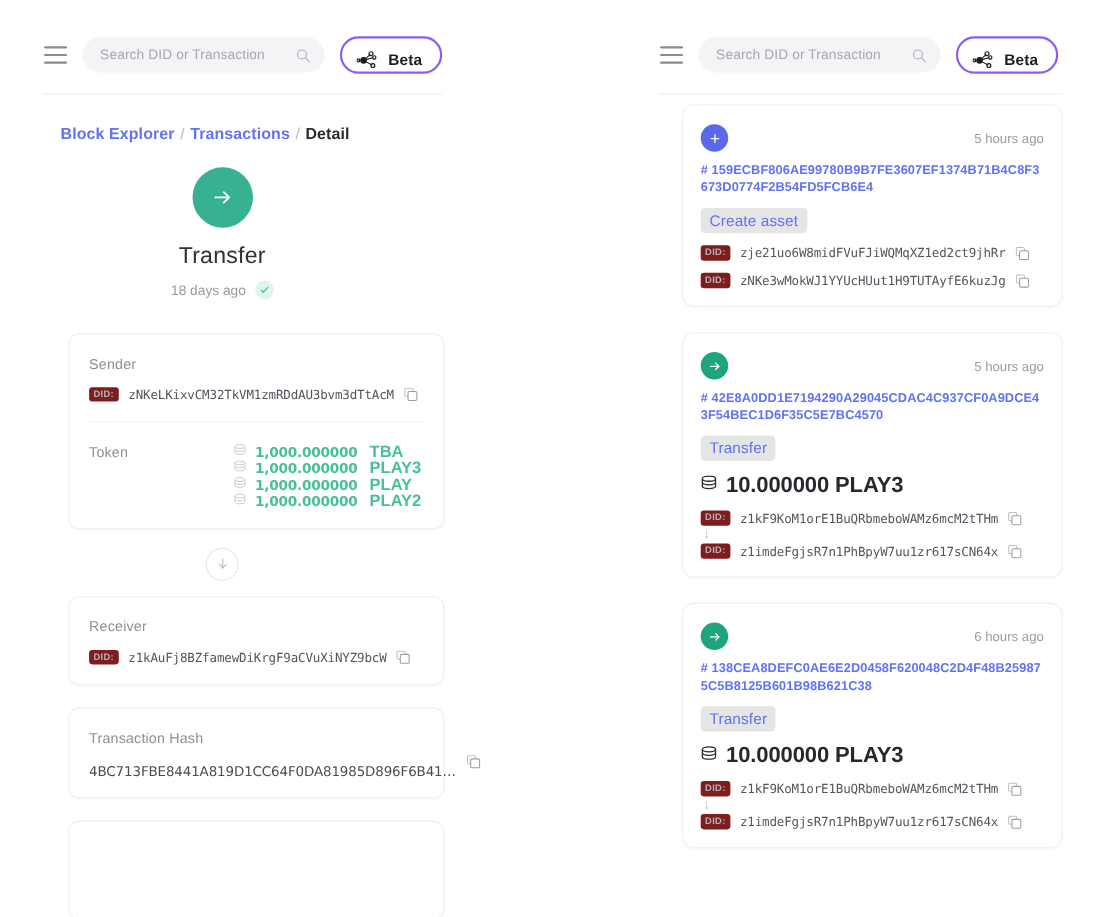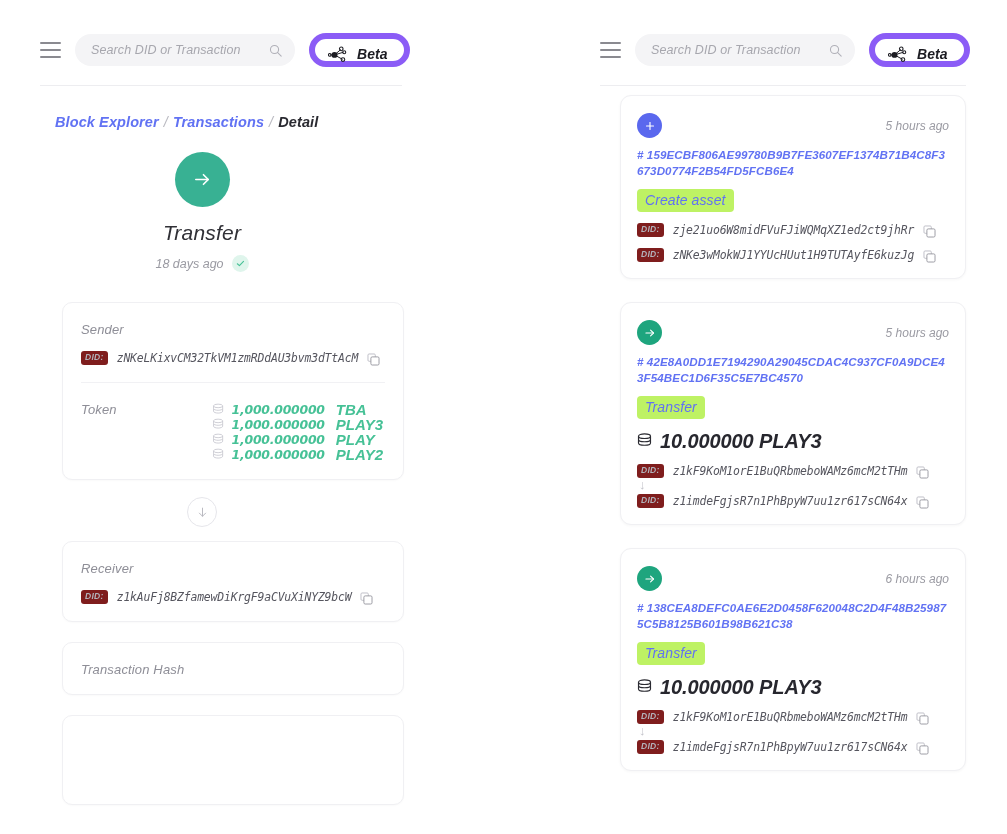--- a/index.html
+++ b/index.html
@@ -2,21 +2,21 @@
 <html><head>
 <meta charset="utf-8">
 <style>
   * { box-sizing: border-box; margin: 0; padding: 0; }
   html, body {
     width: 1007px; height: 834px;
     background: #ffffff;
     font-family: "Liberation Sans", sans-serif;
     overflow: hidden;
   }
-  .screen { position: relative; width: 1007px; height: 834px; font-style: italic; }
+  .screen { position: relative; width: 1007px; height: 834px; }
 
   
   .panel { position: absolute; top: 0; height: 834px; overflow: hidden; }
   .panel-left  { left: 0px;   width: 497px; }
   .panel-right { left: 588px; width: 419px; }
 
   
   .topbar { position: relative; height: 86px; }
   .topbar-inner {
     position: absolute; left: 40px; top: 33px;
@@ -34,21 +34,21 @@
     cursor: text;
   }
   .searchbox .ph {
     flex: 1; font-size: 12.5px; color: #a7a7ae; white-space: nowrap;
     letter-spacing: .1px;
   }
   .search-ico { flex: none; width: 13px; height: 13px; }
   .search-ico svg { display: block; }
 
   .beta-btn {
-    height: 34px; border: 6px solid #8b5cf6; border-radius: 17px; background: #fff;
+    height: 34px; border: 2px solid #8b5cf6; border-radius: 17px; background: #fff;
     display: flex; align-items: center; gap: 7px; padding: 8px 16px 0 13px; cursor: pointer;
   }
   .beta-label { font-size: 14px; font-weight: 700; color: #1c1c22; letter-spacing: .1px; }
   .graph-ico { width: 22px; height: 18px; flex: none; }
 
   .hr {
     position: absolute; height: 1px; background: #ededf0;
     top: 85px;
   }
   .panel-left  .hr { left: 40px;  width: 362px; }
@@ -146,21 +146,21 @@
   }
   .tx-circle.blue  { background: #5a68ee; }
   .tx-circle.green { background: #1ea57e; }
   .tx-time { font-size: 12px; color: #9a9aa2; }
   .tx-hash {
     margin-top: 9px; font-size: 11.6px; font-weight: 700; color: #6172f3;
     line-height: 16px; word-break: break-all; cursor: pointer; letter-spacing: .1px;
   }
   .tx-tag {
     display: inline-block; margin-top: 10px; padding: 3px 8px 4px;
-    background: #bef264; border-radius: 4px;
+    background: #e5e5e5; border-radius: 4px;
     font-size: 14px; color: #6172f3; letter-spacing: .1px;
   }
   .tx-amount-row { display: flex; align-items: center; gap: 7px; margin-top: 11px; }
   .tx-amount {
     font-size: 20px; font-weight: 700; color: #27272e; letter-spacing: -.1px;
   }
   .tx-did-row { display: flex; align-items: center; gap: 9px; margin-top: 11px; }
   .tx-arrow-down { font-size: 13px; color: #c3c3ca; margin: 2px 0 0 2px; line-height: 10px; }
 </style>
 </head>
@@ -319,20 +319,29 @@
                   <rect x="4.8" y="4.8" width="10" height="10" rx="1.6" fill="#fff" stroke="#9b9ba3" stroke-width="1.2"></rect>
                 </svg>
             </span>
           </div>
         </div>
       </div>
 
       <div class="card" style="margin-top:20px">
         <div class="card-pad">
           <div class="card-label">Transaction Hash</div>
+          <div class="hash-row">
+            <span class="hash-text">4BC713FBE8441A819D1CC64F0DA81985D896F6B41…</span>
+            <span class="copy-ico">
+              <svg viewBox="0 0 16 16" width="13" height="13">
+                  <rect x="1.2" y="1.2" width="9" height="9" rx="1.4" fill="none" stroke="#bfbfc7" stroke-width="1.2"></rect>
+                  <rect x="4.8" y="4.8" width="10" height="10" rx="1.6" fill="#fff" stroke="#9b9ba3" stroke-width="1.2"></rect>
+                </svg>
+            </span>
+          </div>
         </div>
       </div>
 
       <div class="card" style="margin-top:20px;height:90px"></div>
 
     </div>
   </div>
 
   <div class="panel panel-right">
 

